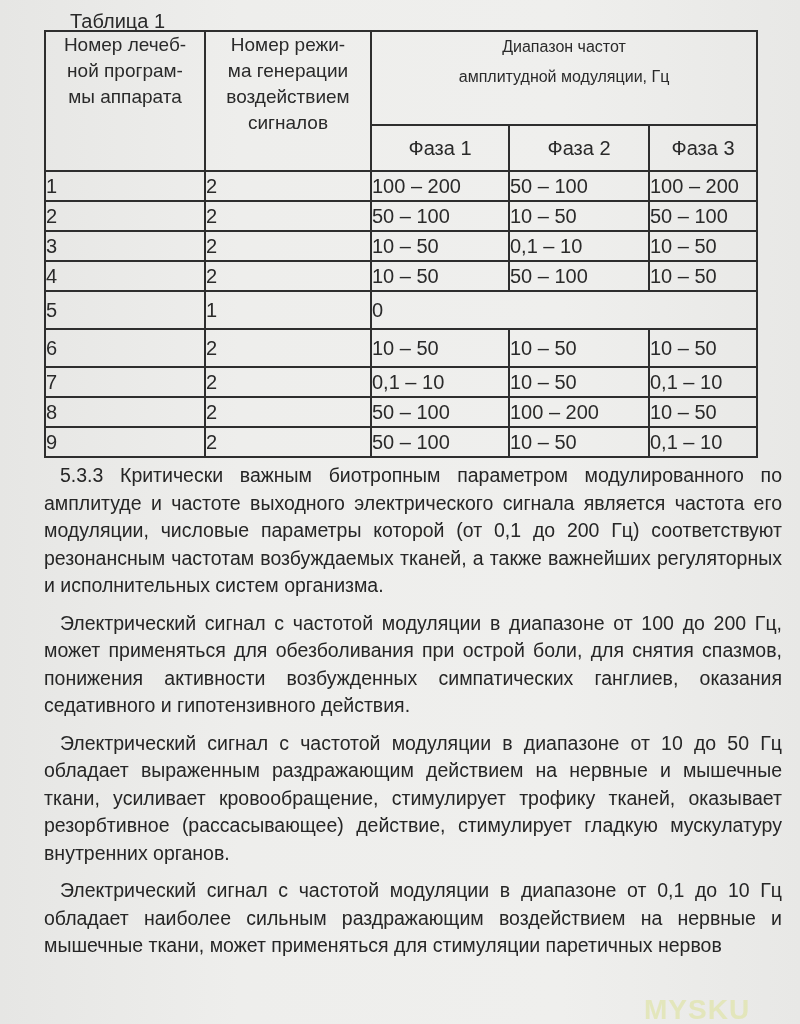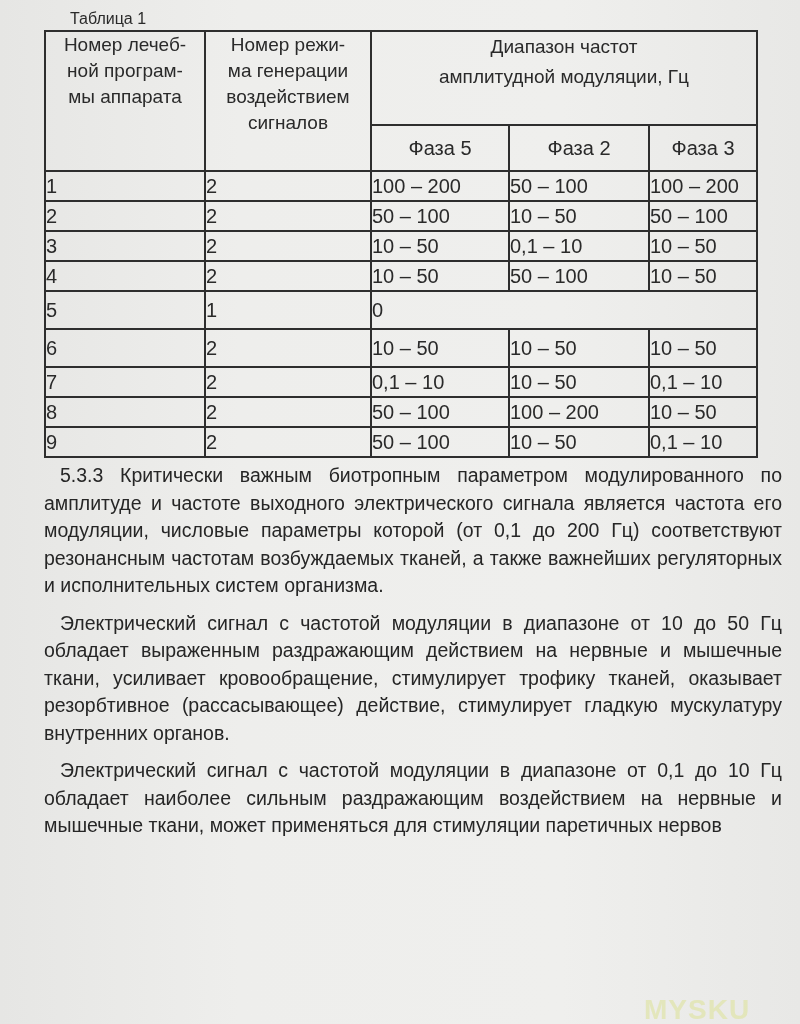--- a/index.html
+++ b/index.html
@@ -9,21 +9,21 @@
     font-family: "Liberation Sans", sans-serif;
     color: #222;
     position: relative;
   }
   .page {
     position: absolute; left: 0; top: 0; width: 800px; height: 1024px;
     background: linear-gradient(90deg, #e6e6e4 0%, #eeeeec 30%, #efefed 70%, #e8e8e6 100%);
   }
   .table-caption {
     position: absolute; left: 70px; top: 10px;
-    font-size: 16px; color: #2a2a2a; text-align: right;
+    font-size: 20px; color: #2a2a2a; text-align: right;
   }
   table.freq {
     position: absolute; left: 44px; top: 30px;
     width: 712px;
     border-collapse: collapse;
     table-layout: fixed;
     font-size: 20px;
     color: #2a2a2a;
   }
   table.freq td, table.freq th {
@@ -35,21 +35,21 @@
     vertical-align: top;
     line-height: 26px;
     padding-top: 4px;
     font-size: 19px;
   }
   th.h-range {
     height: 92px;
     vertical-align: top;
     line-height: 30px;
     padding-top: 4px;
-    font-size: 19px;
+    font-size: 16px;
   }
   th.h-phase { height: 44px; font-size: 20px; }
   td { height: 28px; line-height: 28px; }
   tr.tall td { height: 36px; }
   .text-block {
     position: absolute; left: 44px; top: 452px; width: 738px;
     font-size: 19.5px; line-height: 27.5px; color: #262626;
     text-align: justify;
   }
   .text-block p { margin: 10px 0 6px 0; text-indent: 16px; }
@@ -86,21 +86,21 @@
           <div>ма генерации</div>
           <div>воздействием</div>
           <div>сигналов</div>
         </th>
         <th class="h-range" colspan="3">
           <div>Диапазон частот</div>
           <div>амплитудной модуляции, Гц</div>
         </th>
       </tr>
       <tr>
-        <th class="h-phase">Фаза 5</th>
+        <th class="h-phase">Фаза 1</th>
         <th class="h-phase">Фаза 2</th>
         <th class="h-phase">Фаза 3</th>
       </tr>
     </thead>
     <tbody>
       <tr>
         <td>1</td>
         <td>2</td>
         <td>100 – 200</td>
         <td>50 – 100</td>
@@ -158,18 +158,19 @@
         <td>2</td>
         <td>50 – 100</td>
         <td>10 – 50</td>
         <td>0,1 – 10</td>
       </tr>
     </tbody>
   </table>
 
   <div class="text-block">
     <p>5.3.3 Критически важным биотропным параметром модулированного по амплитуде и частоте выходного электрического сигнала является частота его модуляции, числовые параметры которой (от 0,1 до 200 Гц) соответствуют резонансным частотам возбуждаемых тканей, а также важнейших регуляторных и исполнительных систем организма.</p>
+    <p>Электрический сигнал с частотой модуляции в диапазоне от 100 до 200 Гц, может применяться для обезболивания при острой боли, для снятия спазмов, понижения активности возбужденных симпатических ганглиев, оказания седативного и гипотензивного действия.</p>
     <p>Электрический сигнал с частотой модуляции в диапазоне от 10 до 50 Гц обладает выраженным раздражающим действием на нервные и мышечные ткани, усиливает кровообращение, стимулирует трофику тканей, оказывает резорбтивное (рассасывающее) действие, стимулирует гладкую мускулатуру внутренних органов.</p>
     <p>Электрический сигнал с частотой модуляции в диапазоне от 0,1 до 10 Гц обладает наиболее сильным раздражающим воздействием на нервные и мышечные ткани, может применяться для стимуляции паретичных нервов</p>
   </div>
 
   <div class="watermark">MYSKU</div>
 </div>
 
 </body></html>

